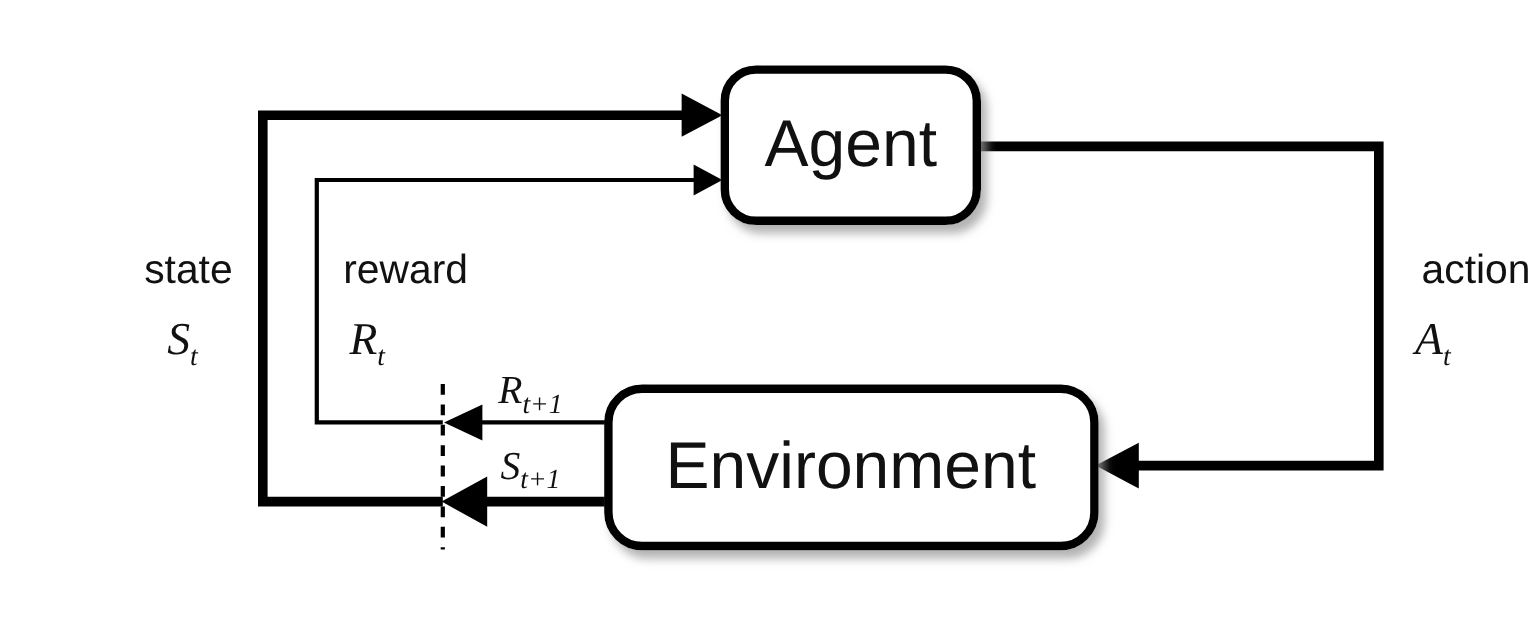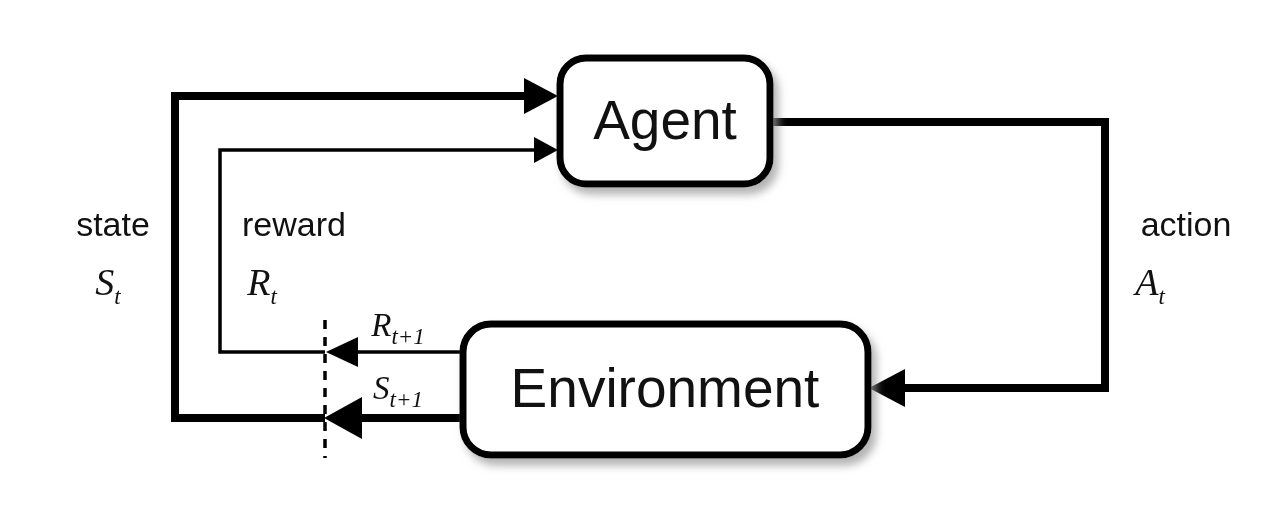--- a/index.html
+++ b/index.html
@@ -11,20 +11,21 @@
     width: 1282px;
     height: 526px;
     overflow: hidden;
     font-family: "Liberation Sans", sans-serif;
   }
   #diagram-root {
     position: relative;
     width: 1030px;
     height: 526px;
     background: #ffffff;
+    padding-left: 44px;
   }
   svg#rl-loop {
     display: block;
     width: 1282px;
     height: 526px;
   }
   .node-box {
     fill: #ffffff;
     stroke: #000000;
     stroke-width: 7;

